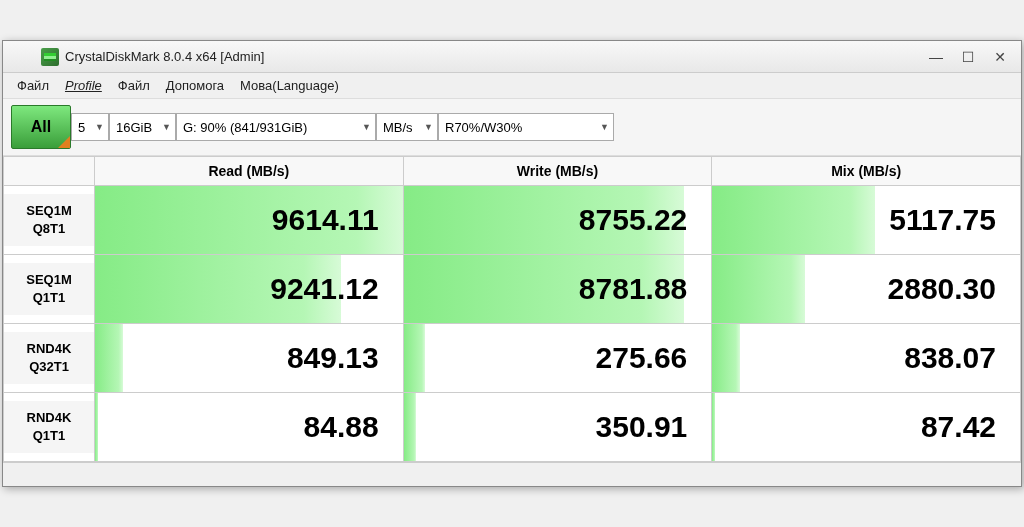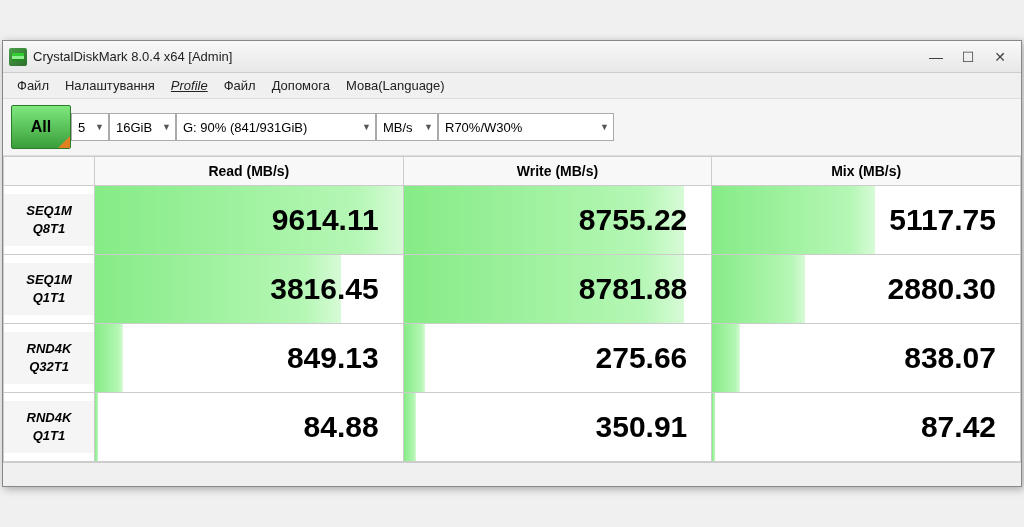--- a/index.html
+++ b/index.html
@@ -25,20 +25,21 @@
       align-items: center;
       justify-content: space-between;
       padding: 4px 6px;
       border-bottom: 1px solid #ccc;
       height: 32px;
     }
     .title-bar-left {
       display: flex;
       align-items: center;
       gap: 6px;
+      margin-left: 32px;
     }
     .title-icon {
       width: 18px;
       height: 18px;
       background: linear-gradient(135deg, #4a9e4a, #2d6e2d);
       border-radius: 2px;
       display: flex;
       align-items: center;
       justify-content: center;
     }
@@ -158,21 +159,20 @@
       vertical-align: middle;
     }
     .row-label {
       text-align: center;
       font-size: 13px;
       font-weight: bold;
       padding: 8px 4px;
       background: #f5f5f5;
       width: 90px;
       line-height: 1.4;
-      font-style: italic;
     }
     .bench-cell {
       position: relative;
       height: 68px;
       overflow: hidden;
     }
     .bar-bg {
       position: absolute;
       top: 0; left: 0; bottom: 0;
       background: linear-gradient(to right, #70e870 0%, #a8f5a8 85%, #d0fad0 100%);
@@ -216,21 +216,20 @@
     </div>
     <div class="title-bar-controls">
       <button class="title-btn">—</button>
       <button class="title-btn">☐</button>
       <button class="title-btn close">✕</button>
     </div>
   </div>
 
   <div class="menu-bar">
     <span class="menu-item">Файл</span>
-    <span class="menu-item">Налаштування</span>
     <span class="menu-item underline">Profile</span>
     <span class="menu-item">Файл</span>
     <span class="menu-item">Допомога</span>
     <span class="menu-item">Мова(Language)</span>
   </div>
 
   <div class="toolbar">
     <button class="all-btn">All</button>
 
     <div class="select-wrapper">
@@ -311,21 +310,21 @@
             </td>
           </tr>
           <tr class="bench-row">
             <td>
               <div class="row-label" style="white-space: pre;">SEQ1M
 Q1T1</div>
             </td>
             <td>
               <div class="bench-cell">
                 <div class="bar-bg" style="width: 80%;"></div>
-                <div class="bench-value">3816.45</div>
+                <div class="bench-value">9241.12</div>
               </div>
             </td>
             <td>
               <div class="bench-cell">
                 <div class="bar-bg" style="width: 91%;"></div>
                 <div class="bench-value">8781.88</div>
               </div>
             </td>
             <td>
               <div class="bench-cell">

